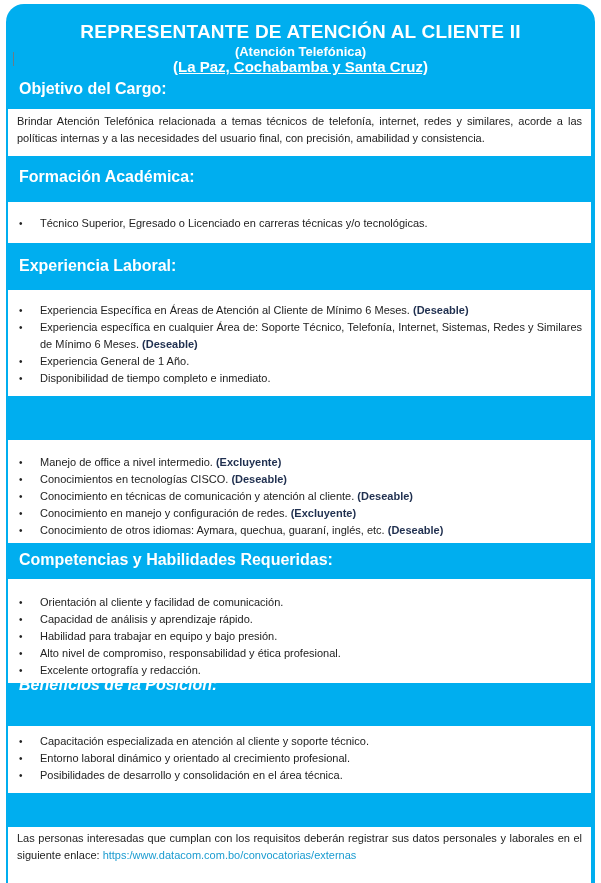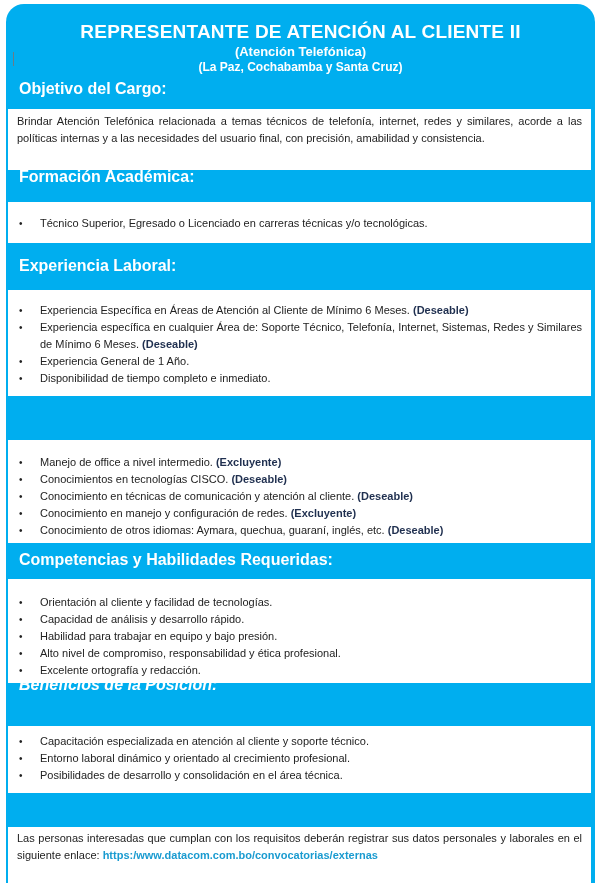--- a/index.html
+++ b/index.html
@@ -4,47 +4,47 @@
   <style>
     html, body { margin: 0; padding: 0; background: #ffffff; }
     body { width: 601px; height: 883px; overflow: hidden; position: relative; font-family: "Liberation Sans", sans-serif; }
     .card {
       position: absolute; left: 6px; top: 4px; width: 589px; height: 900px;
       background: #00aeef; border-top-left-radius: 18px; border-top-right-radius: 18px;
     }
     .header { text-align: center; color: #ffffff; font-weight: bold; padding-top: 18px; }
     .title { font-size: 19px; letter-spacing: 0.2px; line-height: 20px; }
     .subtitle { font-size: 13px; line-height: 17px; margin-top: 1px; }
-    .location { font-size: 12px; line-height: 14px; }
+    .location { font-size: 15px; line-height: 14px; text-decoration: underline; }
     .cursor { position: absolute; left: 7px; top: 48px; width: 1px; height: 14px; background: #6b7b86; }
     .sec-title { color: #ffffff; font-weight: bold; font-size: 16px; position: absolute; left: 13px; }
     .panel {
       position: absolute; left: 2px; width: 583px; background: #ffffff;
       font-size: 11px; color: #222222; line-height: 17px;
     }
     .para { padding: 4px 9px 0 9px; text-align: justify; }
     ul.bl { list-style: none; margin: 0; padding: 0; }
     ul.bl li { position: relative; padding-left: 32px; padding-right: 9px; text-align: justify; }
     ul.bl li .dot { position: absolute; left: 11px; top: 0; font-size: 10px; color: #222; }
     .tag { font-weight: bold; color: #1f2f4f; }
-    .link { font-weight: bold; color: #1a9bd0; }
+    .link { font-weight: normal; color: #1a9bd0; }
   </style>
 </head>
 <body>
 
 <div class="card">
   <div class="header">
     <div class="title">REPRESENTANTE DE ATENCIÓN AL CLIENTE II</div>
     <div class="subtitle">(Atención Telefónica)</div>
     <div class="location">(La Paz, Cochabamba y Santa Cruz)</div>
   </div>
   <div class="cursor"></div>
 
   <div class="sec-title" style="top:76px;">Objetivo del Cargo:</div>
-  <div class="panel" style="top:105px;height:61px;">
+  <div class="panel" style="top:105px;height:47px;">
     <div class="para">Brindar Atención Telefónica relacionada a temas técnicos de telefonía, internet, redes y similares, acorde a las políticas internas y a las necesidades del usuario final, con precisión, amabilidad y consistencia.</div>
   </div>
 
   <div class="sec-title" style="top:164px;">Formación Académica:</div>
   <div class="panel" style="top:198px;height:41px;">
     <ul class="bl" style="padding-top:13px;">
         <li><span class="dot">•</span><span>Técnico Superior, Egresado o Licenciado en carreras técnicas y/o tecnológicas.</span></li>
       </ul>
   </div>
 
@@ -65,22 +65,22 @@
         <li><span class="dot">•</span><span>Conocimientos en tecnologías CISCO. </span><span class="tag">(Deseable)</span></li>
         <li><span class="dot">•</span><span>Conocimiento en técnicas de comunicación y atención al cliente. </span><span class="tag">(Deseable)</span></li>
         <li><span class="dot">•</span><span>Conocimiento en manejo y configuración de redes. </span><span class="tag">(Excluyente)</span></li>
         <li><span class="dot">•</span><span>Conocimiento de otros idiomas: Aymara, quechua, guaraní, inglés, etc. </span><span class="tag">(Deseable)</span></li>
       </ul>
   </div>
 
   <div class="sec-title" style="top:547px;">Competencias y Habilidades Requeridas:</div>
   <div class="panel" style="top:575px;height:104px;">
     <ul class="bl" style="padding-top:15px;">
-        <li><span class="dot">•</span><span>Orientación al cliente y facilidad de tecnologías.</span></li>
-        <li><span class="dot">•</span><span>Capacidad de análisis y desarrollo rápido.</span></li>
+        <li><span class="dot">•</span><span>Orientación al cliente y facilidad de comunicación.</span></li>
+        <li><span class="dot">•</span><span>Capacidad de análisis y aprendizaje rápido.</span></li>
         <li><span class="dot">•</span><span>Habilidad para trabajar en equipo y bajo presión.</span></li>
         <li><span class="dot">•</span><span>Alto nivel de compromiso, responsabilidad y ética profesional.</span></li>
         <li><span class="dot">•</span><span>Excelente ortografía y redacción.</span></li>
       </ul>
   </div>
 
   <div class="sec-title" style="top:672px;font-style:italic;">Beneficios de la Posición:</div>
   <div class="panel" style="top:722px;height:67px;">
     <ul class="bl" style="padding-top:7px;">
         <li><span class="dot">•</span><span>Capacitación especializada en atención al cliente y soporte técnico.</span></li>

